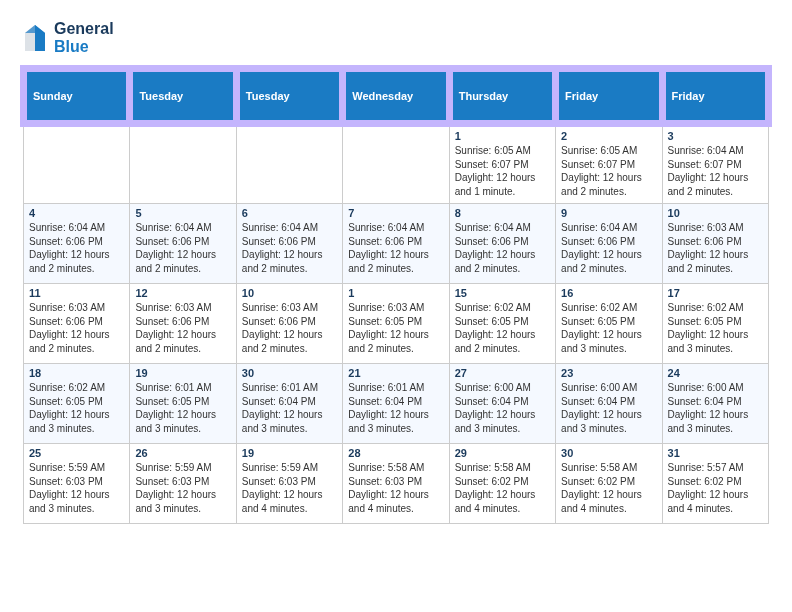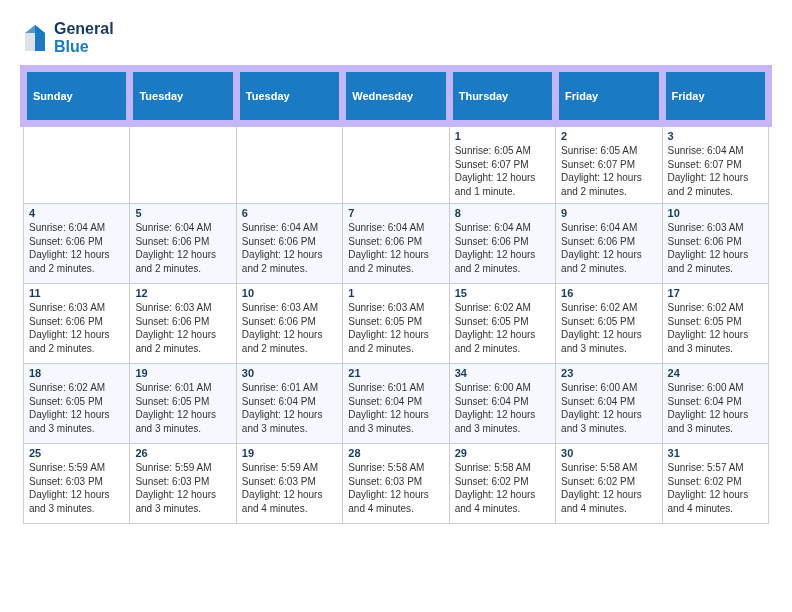--- a/index.html
+++ b/index.html
@@ -208,21 +208,21 @@
           </td>
           <td>
             <span class="day-num">30</span>
             <div class="day-info">Sunrise: 6:01 AM<br>Sunset: 6:04 PM<br>Daylight: 12 hours and 3 minutes.</div>
           </td>
           <td>
             <span class="day-num">21</span>
             <div class="day-info">Sunrise: 6:01 AM<br>Sunset: 6:04 PM<br>Daylight: 12 hours and 3 minutes.</div>
           </td>
           <td>
-            <span class="day-num">34</span>
+            <span class="day-num">27</span>
             <div class="day-info">Sunrise: 6:00 AM<br>Sunset: 6:04 PM<br>Daylight: 12 hours and 3 minutes.</div>
           </td>
           <td>
             <span class="day-num">23</span>
             <div class="day-info">Sunrise: 6:00 AM<br>Sunset: 6:04 PM<br>Daylight: 12 hours and 3 minutes.</div>
           </td>
           <td>
             <span class="day-num">24</span>
             <div class="day-info">Sunrise: 6:00 AM<br>Sunset: 6:04 PM<br>Daylight: 12 hours and 3 minutes.</div>
           </td>

